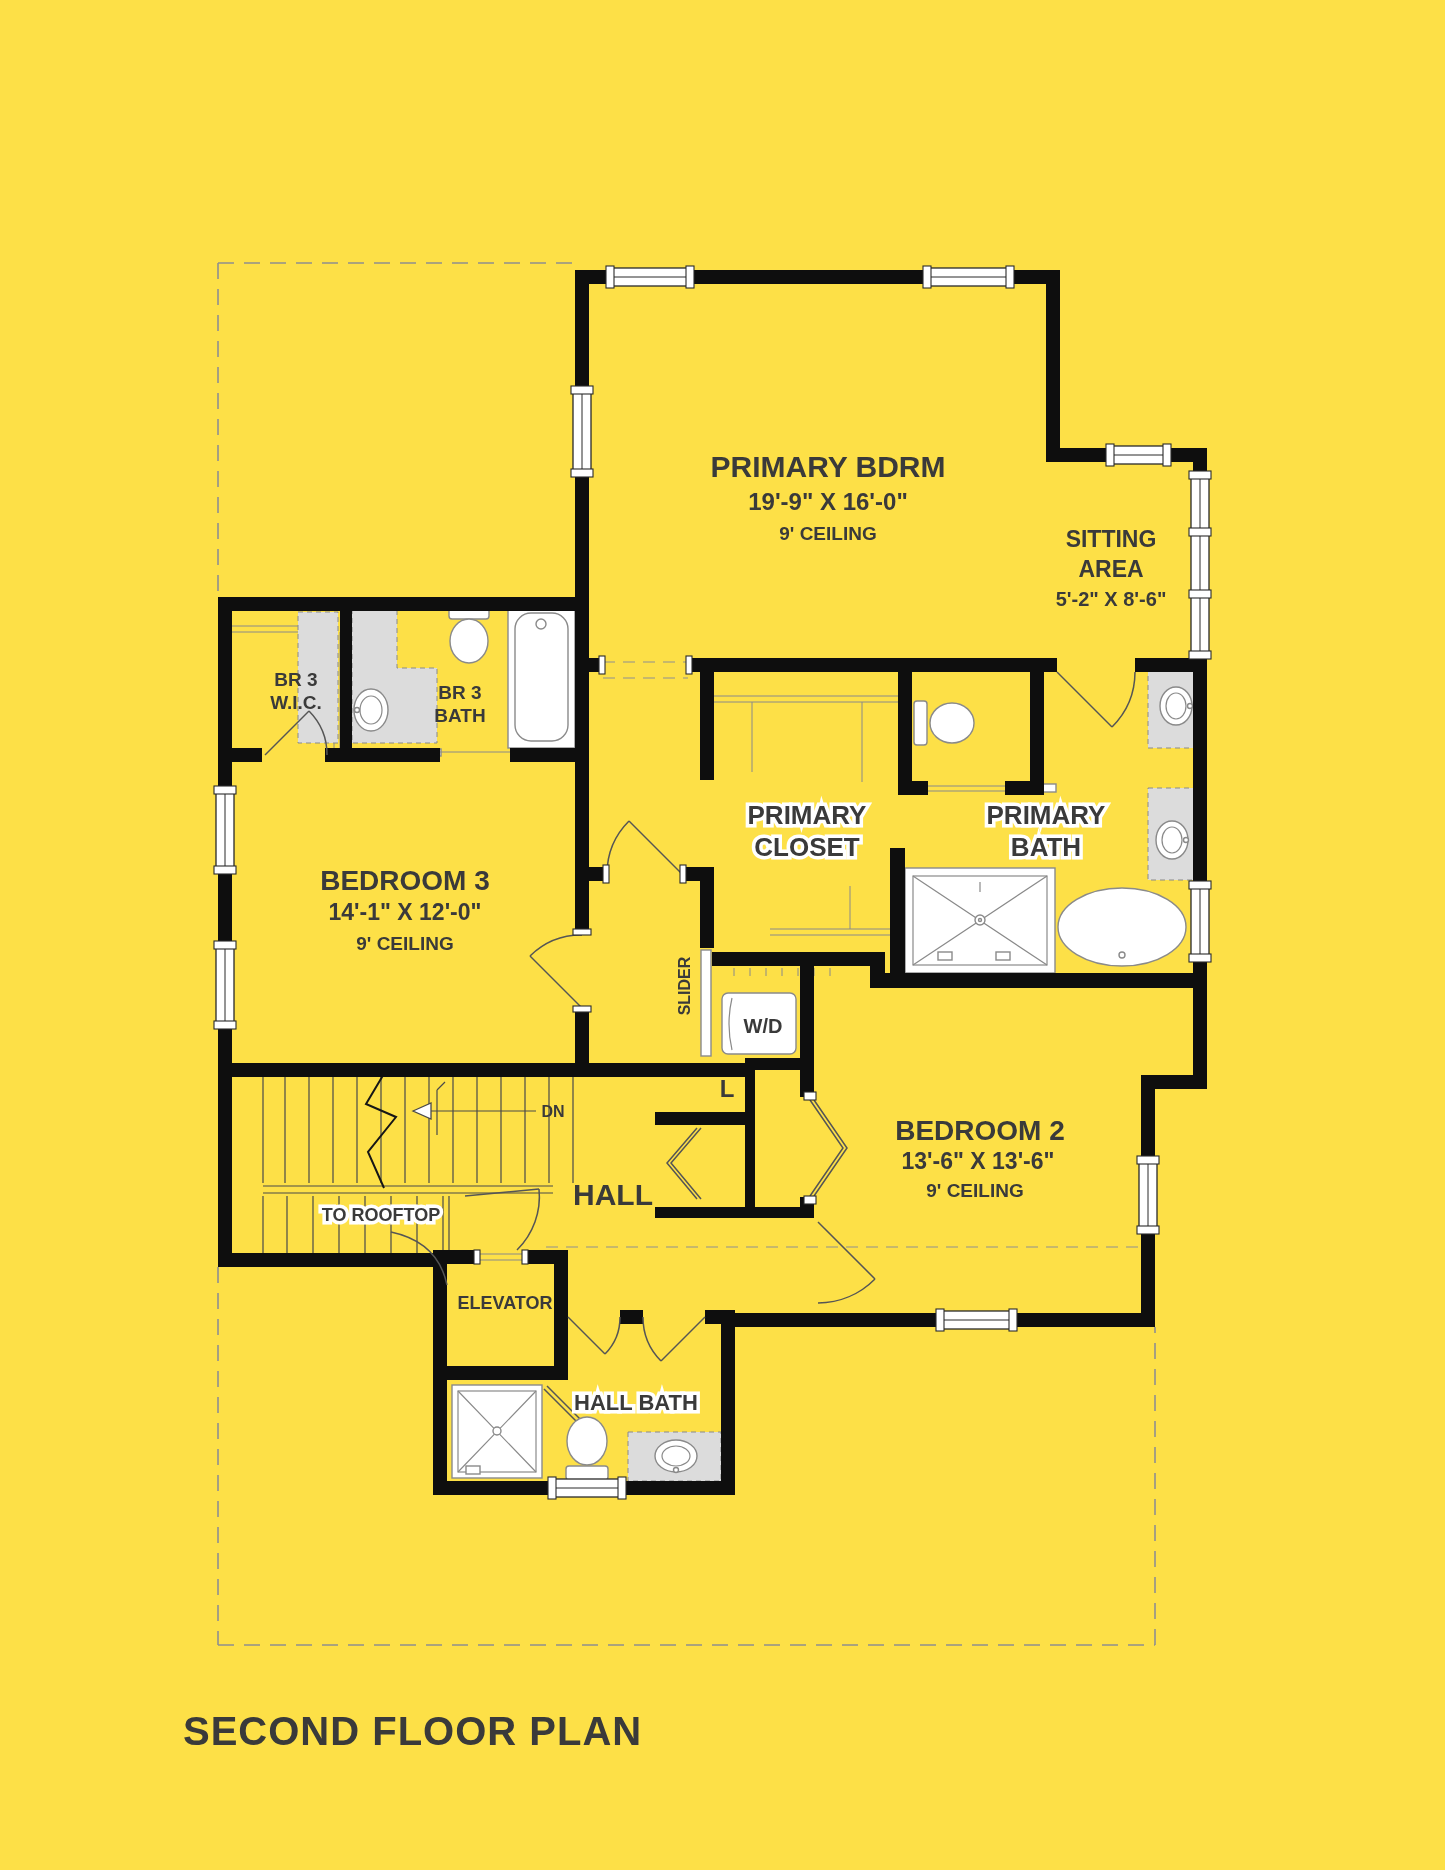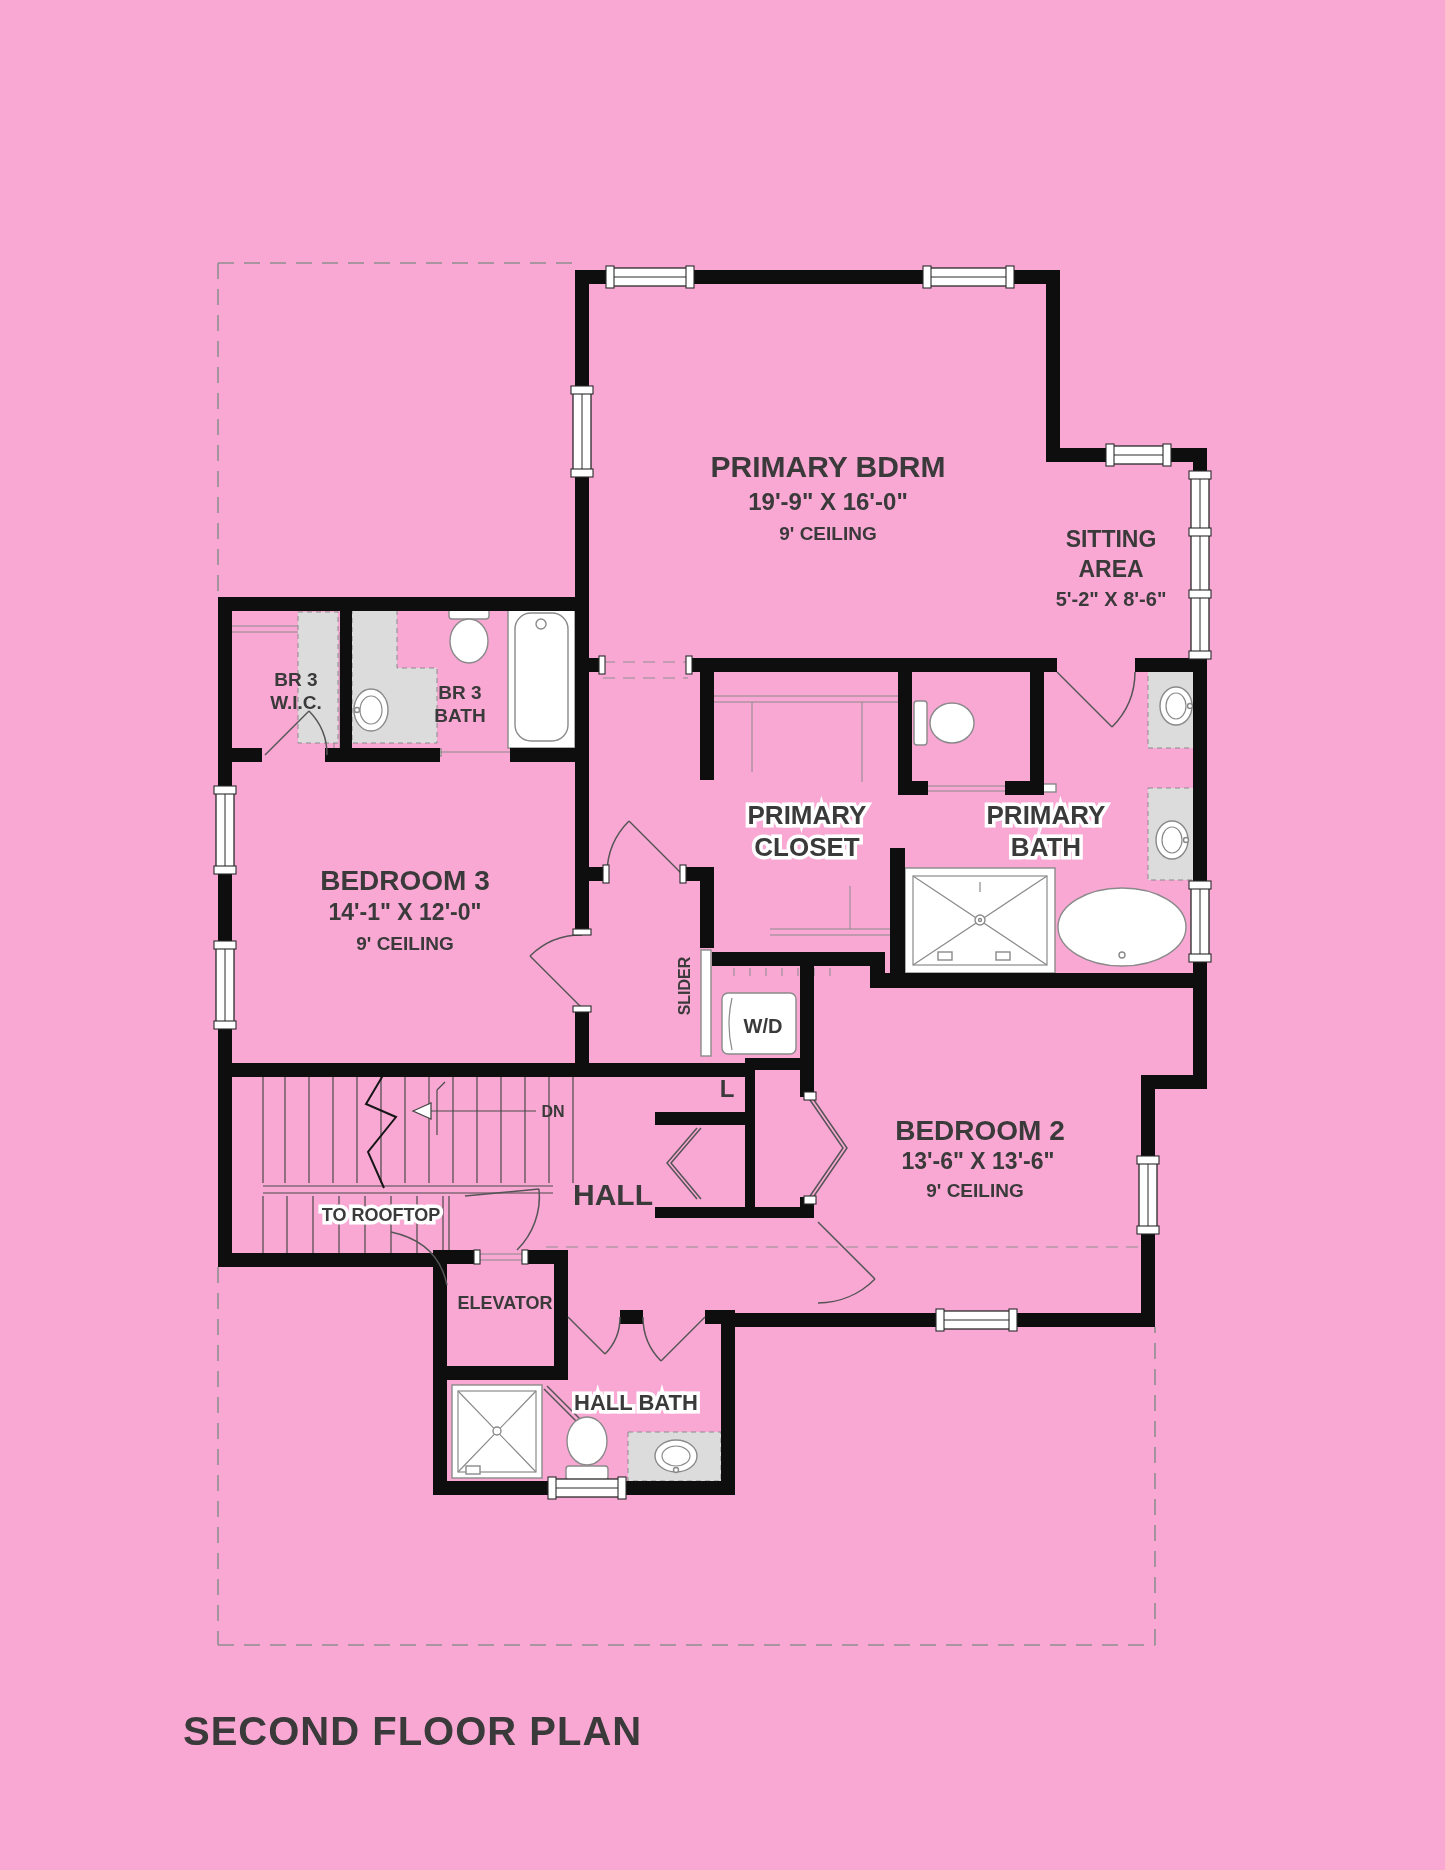--- a/index.html
+++ b/index.html
@@ -1,16 +1,16 @@
 <!DOCTYPE html>
 <html style="--wall: #0e0e0e; --text: #3a3a3a; --fixture: #8a8a8a; --stair: #4a4a4a; --door: #555555; --dashed: #8f8f8f; --vanity: #dcdcdc; --line-dark: #2a2a2a;"><head>
 <meta charset="utf-8">
 <style>
   html,body{margin:0;padding:0;background:#ffffff;}
-  .page{width:1445px;height:1870px;position:relative;background:#f9a8d4;overflow:hidden;}
+  .page{width:1445px;height:1870px;position:relative;background:#fde047;overflow:hidden;}
   svg{display:block;}
   .wall{fill:var(--wall,#0e0e0e);}
   .win-box{fill:#fff;stroke:var(--line-dark,#2a2a2a);stroke-width:1.3;}
   .win-line{stroke:var(--line-dark,#2a2a2a);stroke-width:1;fill:none;}
   .cap{fill:#fff;stroke:var(--line-dark,#2a2a2a);stroke-width:1.1;}
   .fix{fill:#fff;stroke:var(--fixture,#8a8a8a);stroke-width:1.4;}
   .fix-line{stroke:var(--fixture,#8a8a8a);stroke-width:1.2;fill:none;}
   .thin{stroke:var(--fixture,#8a8a8a);stroke-width:1;fill:none;}
   .gray{fill:var(--vanity,#dcdcdc);stroke:var(--fixture,#8a8a8a);stroke-width:1;stroke-dasharray:5 4;}
   .door{stroke:var(--door,#555);stroke-width:1.5;fill:none;}

